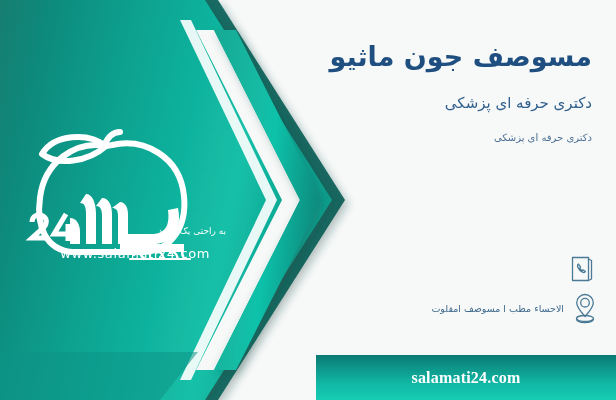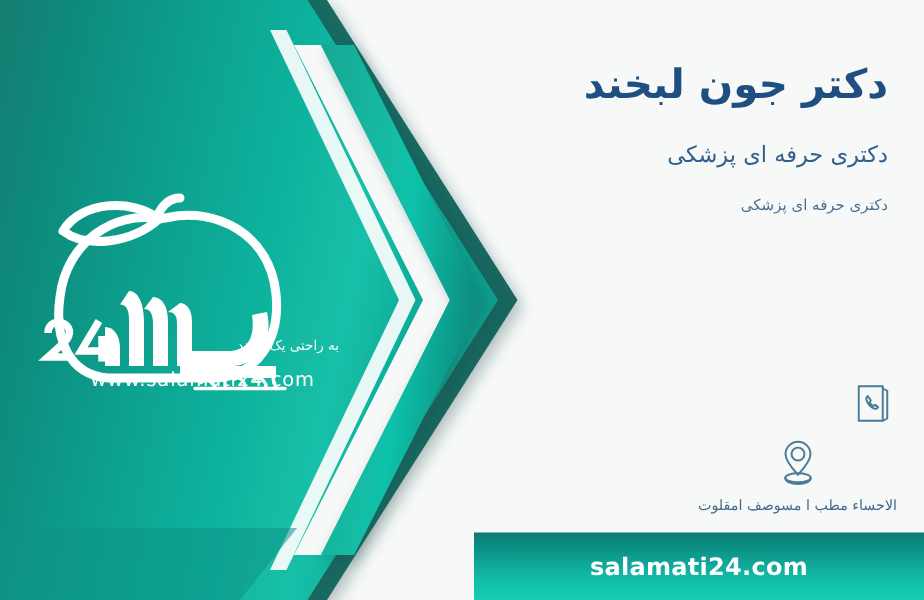--- a/index.html
+++ b/index.html
@@ -73,21 +73,21 @@
     right: 22px;
     top: 255px;
     width: 24px;
     height: 28px;
   }
   .contact-address-row {
     position: absolute;
     right: 18px;
     top: 292px;
     display: flex;
-    flex-direction: column;
+    flex-direction: row;
     align-items: center;
     justify-content: flex-end;
     gap: 8px;
     direction: rtl;
   }
   .contact-address-icon {
     width: 26px;
     height: 32px;
     flex: 0 0 auto;
   }
@@ -104,20 +104,21 @@
   .bottom-banner {
     position: absolute;
     left: 316px;
     top: 355px;
     width: 300px;
     height: 45px;
     background: linear-gradient(180deg, #0a7a73 0%, #11b9a6 65%, #16cdb4 100%);
     display: flex;
     align-items: center;
     justify-content: center;
+    font-family: Liberation Serif, serif;
   }
   .bottom-banner-text {
     color: #ffffff;
     font-size: 16px;
     font-weight: bold;
     letter-spacing: .2px;
   }
 
   
   .logo-block {
@@ -229,21 +230,21 @@
       </g>
     </svg>
   </div>
 
   <div style="position:absolute; left:118px; top:226px; width:108px; text-align:right; direction:rtl;
               color:#ffffff; font-size:9px; letter-spacing:1px; opacity:0.97;">به راحتی یک لبخند</div>
 
   <div style="position:absolute; left:20px; top:246px; width:190px; text-align:right;
               color:#ffffff; font-size:13px; letter-spacing:.6px; font-weight:500;">www.salamati24.com</div>
 
-  <div class="doctor-name">دکتر جون لبخند</div>
+  <div class="doctor-name">مسوصف جون ماثیو</div>
   <div class="doctor-spec-main">دکتری حرفه ای پزشکی</div>
   <div class="doctor-spec-sub">دکتری حرفه ای پزشکی</div>
 
   <svg class="contact-phone-icon" viewBox="0 0 24 28" xmlns="http://www.w3.org/2000/svg" fill="none" stroke="#4a7a96" stroke-width="1.3" stroke-linecap="round" stroke-linejoin="round">
     <rect x="2.5" y="2.5" width="16" height="23"></rect>
     <path d="M 18.5 4 L 21.5 5.5 L 21.5 24 L 18.5 25.5"></path>
     <path d="M 8.5 9 C 7.5 9.6 7.3 11 8 12.6 C 8.9 14.7 10.6 16.4 12.5 17.2
              C 13.9 17.8 15 17.4 15.4 16.4 L 13.4 14.9 L 12 15.6
              C 11.1 15.1 10.2 14.2 9.8 13.3 L 10.5 11.9 Z"></path>
   </svg>

